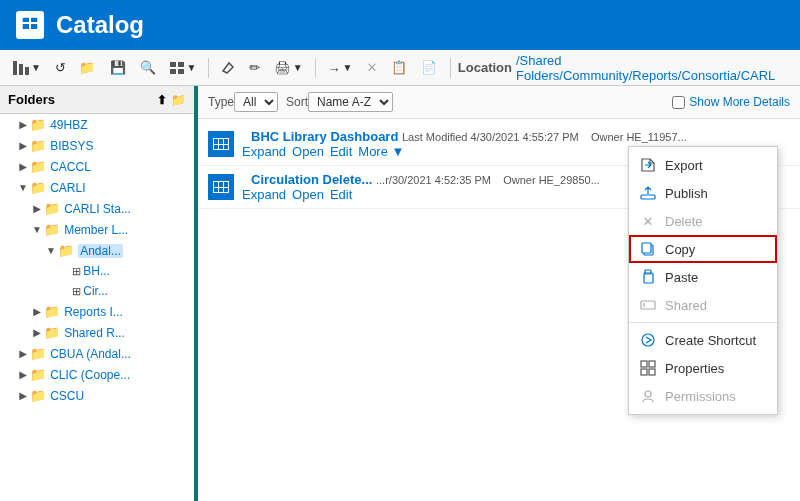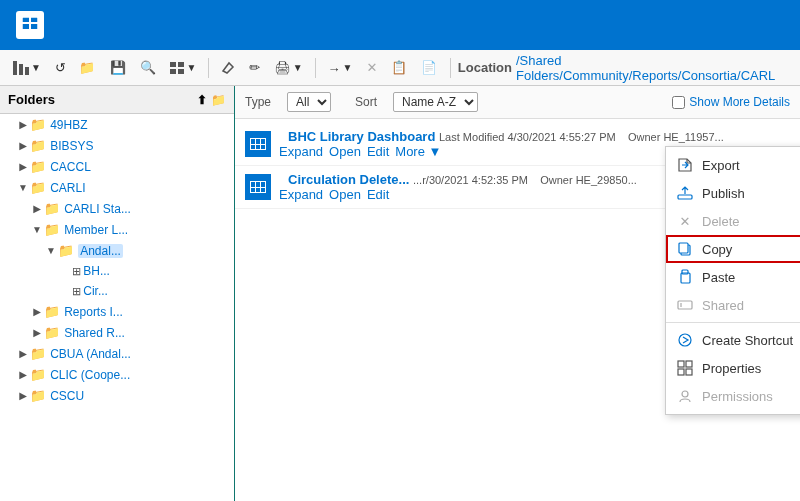--- a/index.html
+++ b/index.html
@@ -59,23 +59,23 @@
     .location-path { color: #0073cf; }
 
     
     .main {
       display: flex;
       height: calc(501px - 50px - 36px);
     }
 
     
     .sidebar {
-      width: 235px;
-      background: white;
-      border-right: 1px solid #0f766e;
+      width: 198px;
+      background: white;
+      border-right: 4px solid #0f766e;
       overflow-y: auto;
       overflow-x: hidden;
     }
     .sidebar-header {
       display: flex;
       align-items: center;
       justify-content: space-between;
       padding: 6px 8px;
       background: #f0f0f0;
       border-bottom: 1px solid #ccc;
@@ -109,21 +109,21 @@
       flex: 1;
       background: white;
       overflow: hidden;
       position: relative;
     }
     .filter-bar {
       display: flex;
       align-items: center;
       padding: 6px 10px;
       border-bottom: 1px solid #ddd;
-      gap: 16px;
+      gap: 0;
       background: #fafafa;
     }
     .filter-label { font-size: 12px; color: #555; }
     .filter-select {
       border: 1px solid #aaa;
       border-radius: 2px;
       padding: 1px 4px;
       font-size: 12px;
       color: #333;
       background: white;
@@ -198,20 +198,21 @@
 <div class="header">
   <div class="header-icon">
     <svg width="18" height="18" viewBox="0 0 18 18" fill="none">
       <rect x="1" y="1" width="7" height="5" fill="#0073cf"></rect>
       <rect x="10" y="1" width="7" height="5" fill="#0073cf"></rect>
       <rect x="1" y="8" width="7" height="5" fill="#0073cf"></rect>
       <rect x="10" y="8" width="7" height="5" fill="#0073cf"></rect>
       <rect x="1" y="1" width="16" height="16" rx="1" stroke="white" stroke-width="1.5" fill="none"></rect>
     </svg>
   </div>
+  <span class="header-title">Catalog</span>
 </div>
 
 <div class="toolbar">
   <button class="toolbar-btn">
     <svg width="16" height="14" viewBox="0 0 16 14">
         <rect x="0" y="0" width="4" height="14" fill="#555"></rect>
         <rect x="6" y="3" width="4" height="11" fill="#555"></rect>
         <rect x="12" y="6" width="4" height="8" fill="#555"></rect>
       </svg>
     <span style="font-size:10px">▼</span>

